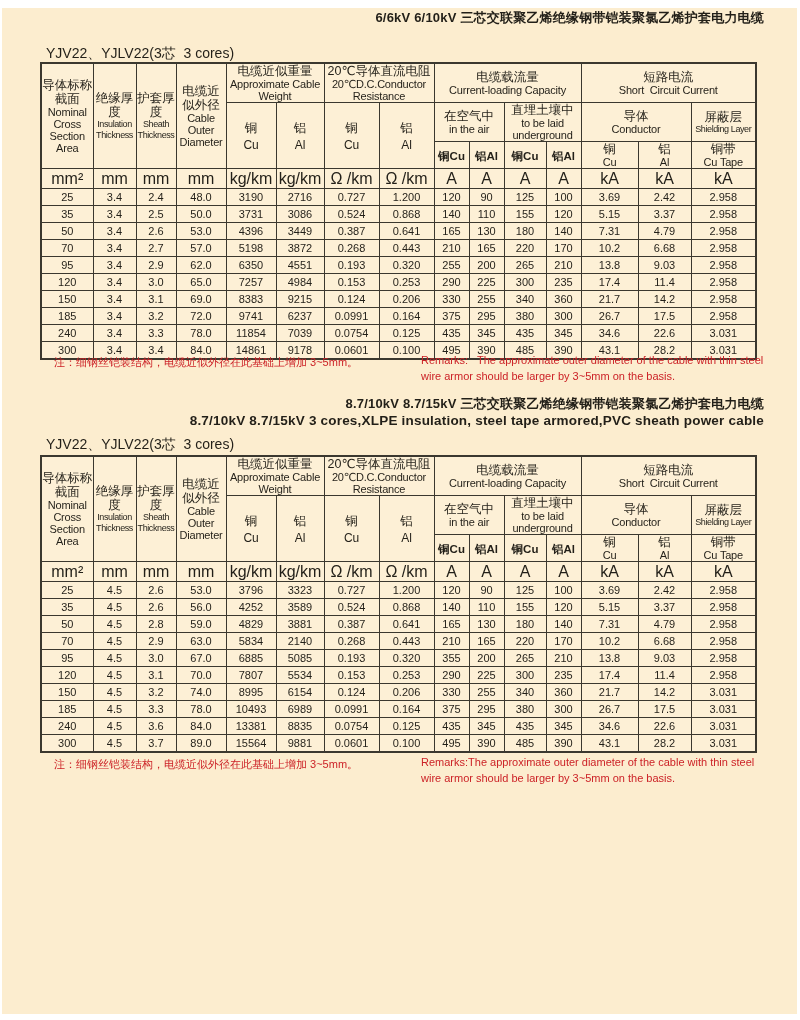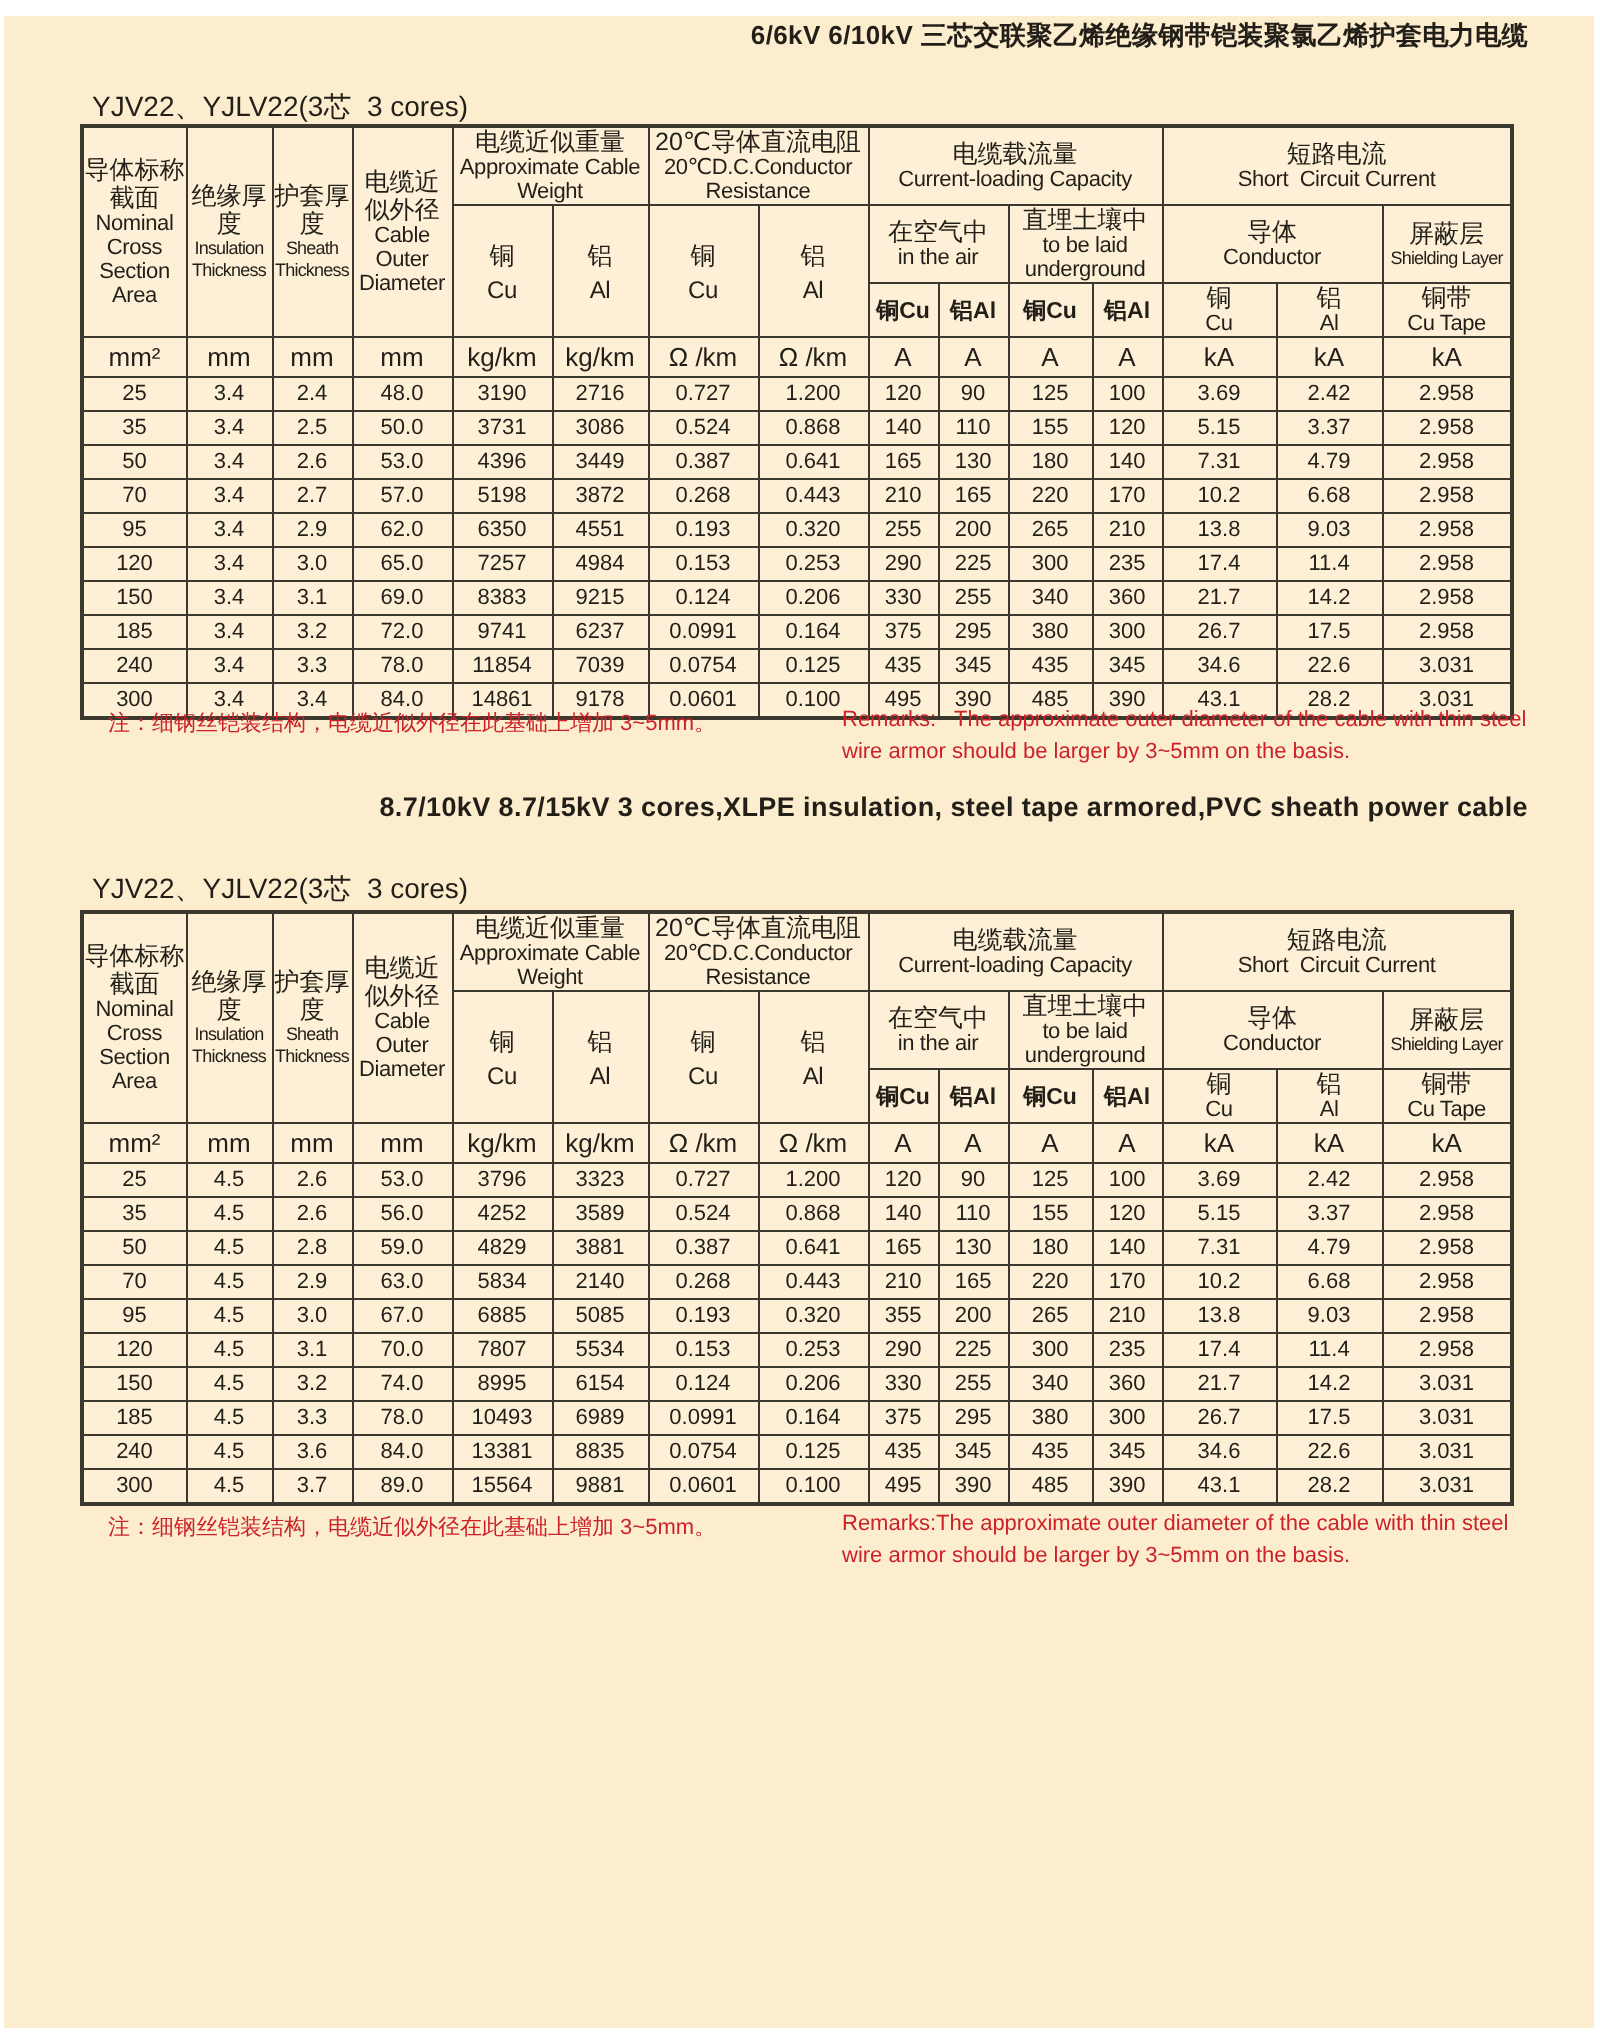--- a/index.html
+++ b/index.html
@@ -22,21 +22,21 @@
   table.cable th,table.cable td{border:1px solid #3b382f;padding:0;text-align:center;
     vertical-align:middle;overflow:hidden;font-weight:400;}
   tr.h-a{height:38px;} tr.h-b{height:34px;} tr.h-c{height:24px;} tr.h-units{height:20px;}
   tbody tr{height:17px;}
   .zh{display:block;font-size:12.5px;font-weight:400;line-height:14px;}
   .en{display:block;font-size:11px;font-weight:400;line-height:12px;letter-spacing:-0.2px;}
   .en-sm{font-size:9px;letter-spacing:-0.4px;line-height:11px;}
   .pre{white-space:pre-wrap;}
   .stack-wide .zh{line-height:19px;} .stack-wide .en{font-size:12px;line-height:15px;}
   .inline-ca{font-size:11.5px;font-weight:700;}
-  tr.h-units th{font-size:13px;font-weight:500;}
+  tr.h-units th{font-size:16px;font-weight:500;}
   tbody td{font-size:11px;font-weight:500;}
 
   .note{position:absolute;color:#cc2227;font-size:11px;line-height:15.5px;}
   .note-zh{left:34px;white-space:pre-wrap;margin-left:20px;}
   .note-en{left:421px;width:344px;white-space:pre-wrap;}
   .t1-note-zh{top:355px;} .t1-note-en{top:353px;}
   .t2-note-zh{top:757px;} .t2-note-en{top:755px;}
 
   
   col.c1{width:52px;}col.c2{width:43px;}col.c3{width:40px;}col.c4{width:50px;}
@@ -348,20 +348,21 @@
           <td>28.2</td>
           <td>3.031</td>
         </tr>
       </tbody>
   </table>
 </div>
 <div class="note note-zh t1-note-zh">注：细钢丝铠装结构，电缆近似外径在此基础上增加 3~5mm。</div>
 <div class="note note-en t1-note-en">Remarks:   The approximate outer diameter of the cable with thin steel wire armor should be larger by 3~5mm on the basis.</div>
 
 <div class="title-block t2-title">
+  <div class="title-zh">8.7/10kV 8.7/15kV 三芯交联聚乙烯绝缘钢带铠装聚氯乙烯护套电力电缆</div>
   <div class="title-en">8.7/10kV 8.7/15kV 3 cores,XLPE insulation, steel tape armored,PVC sheath power cable</div>
 </div>
 <div class="model-line t2-model">YJV22、YJLV22(3芯  3 cores)</div>
 <div class="tbl t2-table">
   <table class="cable">
     <colgroup>
       <col class="c1">
         <col class="c2">
         <col class="c3">
         <col class="c4">

